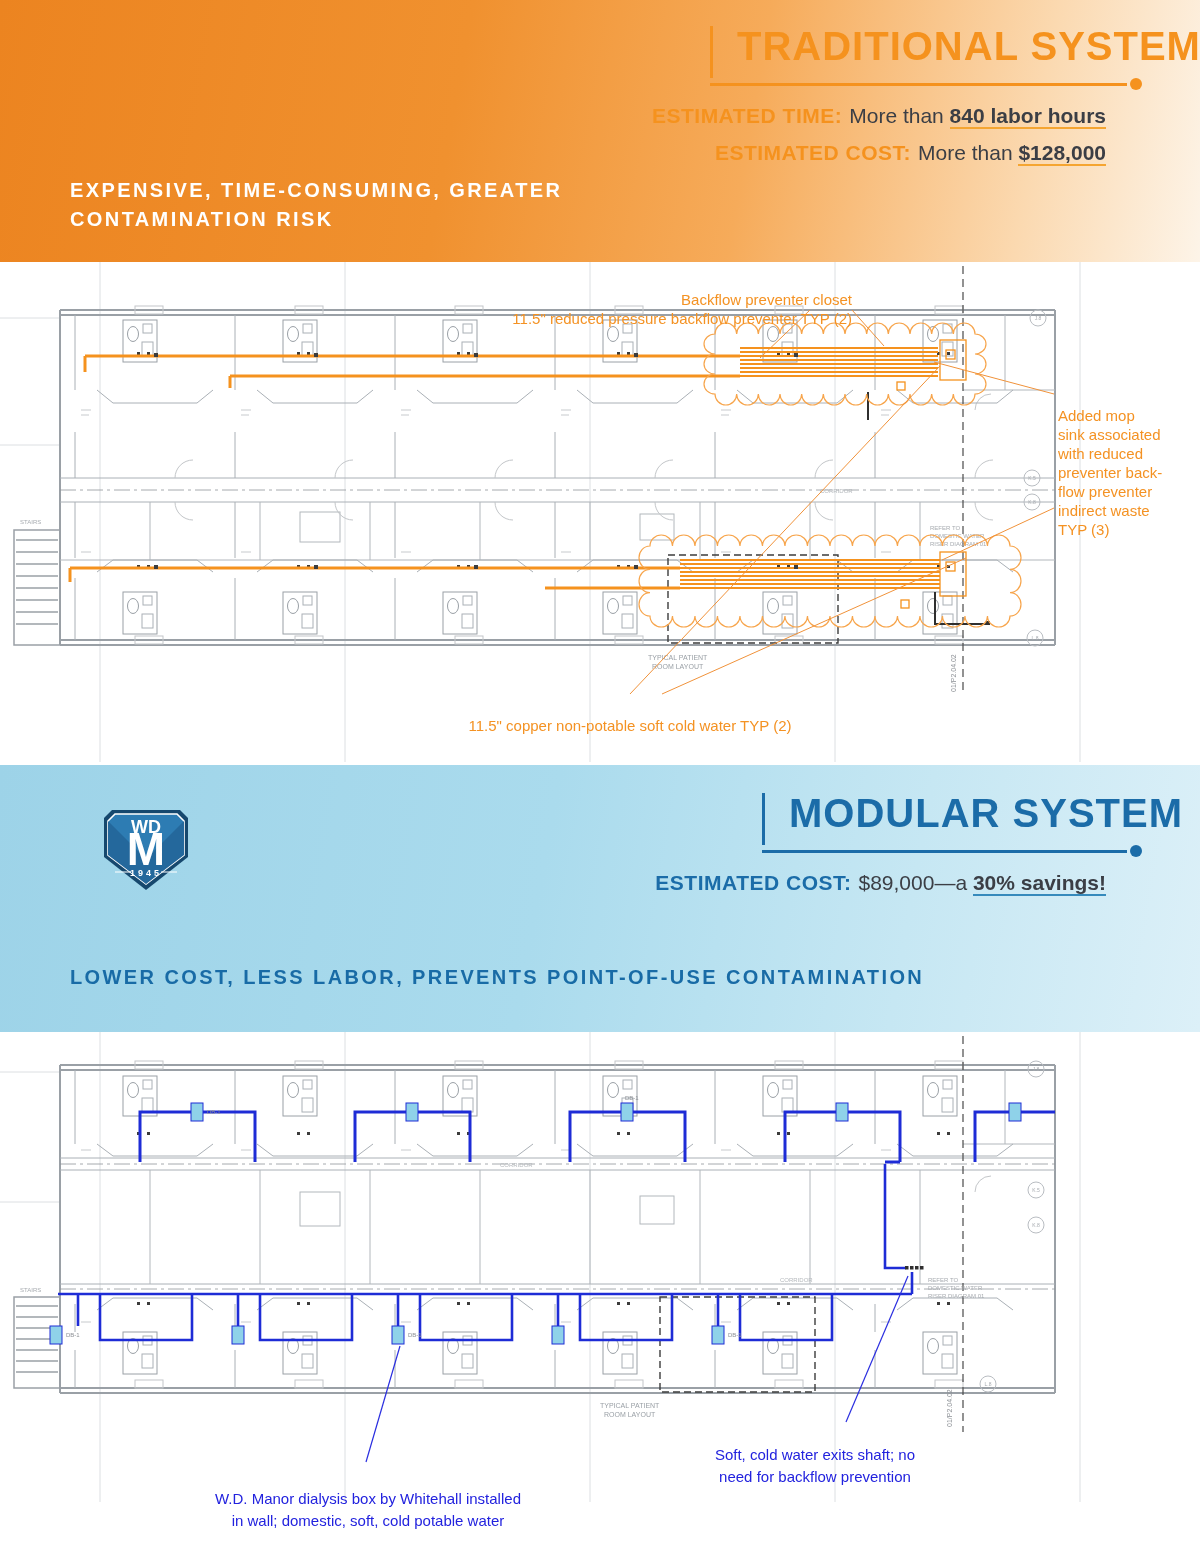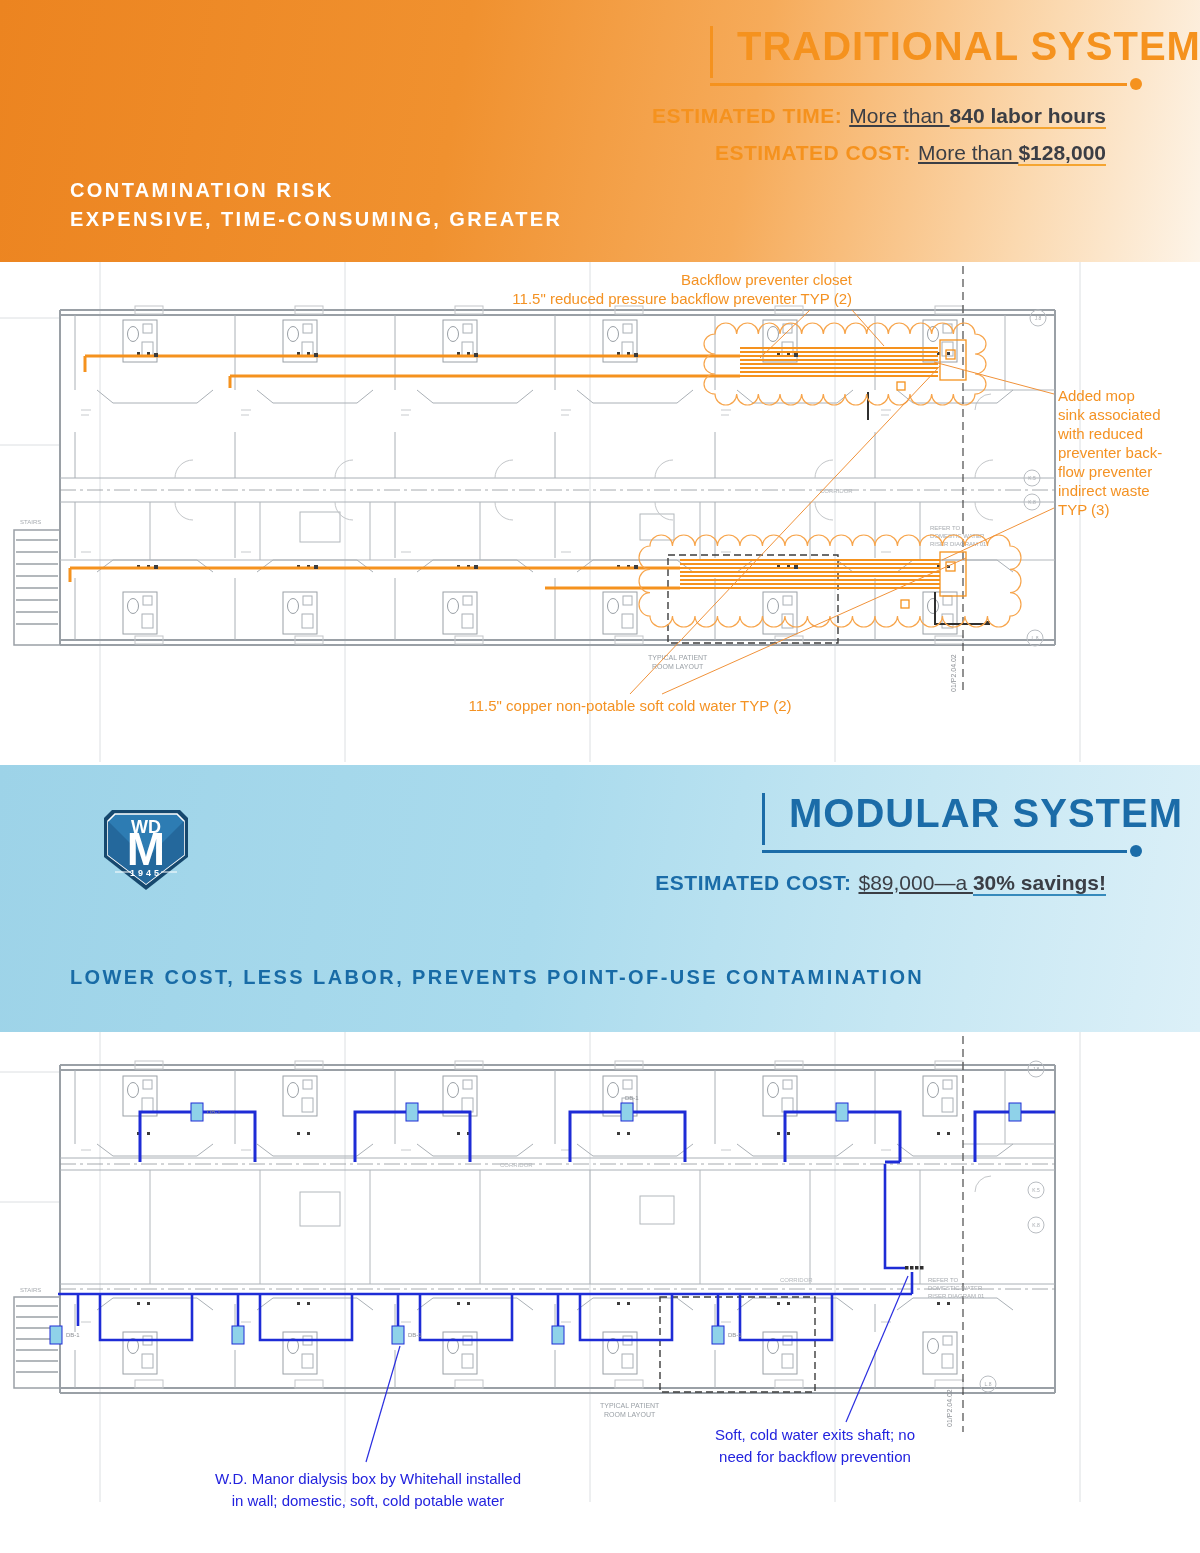--- a/index.html
+++ b/index.html
@@ -26,21 +26,21 @@
   .sys-head.m .rule-line,.sys-head.m .rule-dot{background:#1b6ca8;}
 
   
   .est-block{position:absolute;right:94px;text-align:right;}
   .est-block.t{top:104px;}
   .est-block.m{top:106px;}
   .est-line{margin-bottom:13px;font-size:21px;color:#3b3e45;white-space:nowrap;}
   .est-label{font-weight:700;letter-spacing:.5px;margin-right:7px;}
   .est-label.o{color:#f5921e;}
   .est-label.b{color:#1b6ca8;}
-  .est-plain{font-weight:400;text-decoration:underline;}
+  .est-plain{font-weight:400;}
   .est-strong{font-weight:700;padding-bottom:0;}
   .est-strong.o{border-bottom:2.5px solid #f5a531;}
   .est-strong.b{border-bottom:2.5px solid #368abc;}
 
   
   .tagline{position:absolute;left:70px;font-size:20px;font-weight:700;letter-spacing:2.4px;line-height:1.45;}
   .tagline.t{top:176px;color:#ffffff;}
   .tagline.m{top:198px;color:#186ba6;}
 
   
@@ -49,21 +49,21 @@
   .logo-name{font-size:40px;font-weight:700;color:#1d6ba8;line-height:1;}
   .logo-byline{font-size:16px;font-weight:700;color:#ffffff;margin:4px 0 0 6px;letter-spacing:.3px;}
 
   
   .plan{position:absolute;left:0;width:1200px;background:#fff;}
   .plan.t{top:262px;height:503px;}
   .plan.m{top:1032px;height:521px;}
   .plan svg{position:absolute;left:0;top:0;}
 
   
-  .ann{position:absolute;font-size:15px;line-height:19px;z-index:5;}
+  .ann{position:absolute;font-size:15px;line-height:19px;z-index:5;margin-top:20px;}
   .ann.orange{color:#f49223;}
   .ann.blue{color:#2222de;line-height:22px;}
   .ann .ln{white-space:nowrap;}
   .ann.right-align{text-align:right;}
   .ann.center{text-align:center;}
 </style>
 </head>
 <body>
 
 <div id="page">
@@ -76,22 +76,22 @@
       <div class="rule">
           <span class="rule-line"></span>
           <span class="rule-dot"></span>
         </div>
     </div>
     <div class="est-block t">
       <div class="est-line"><span class="est-label o">ESTIMATED TIME:</span><span class="est-plain">More than </span><span class="est-strong o">840 labor hours</span></div>
       <div class="est-line"><span class="est-label o">ESTIMATED COST:</span><span class="est-plain">More than </span><span class="est-strong o">$128,000</span></div>
     </div>
     <div class="tagline t">
+      <div>EXPENSIVE, TIME-CONSUMING, GREATER</div>
       <div>CONTAMINATION RISK</div>
-      <div>EXPENSIVE, TIME-CONSUMING, GREATER</div>
     </div>
   </div>
 
   <div class="plan t">
     <svg width="1200" height="503" viewBox="0 0 1200 503">
       <defs>
         <g id="t-top-mod" stroke="#aab0b6" fill="none" stroke-width="1">
           <line x1="0" y1="53" x2="0" y2="128"></line>
             <line x1="0" y1="170" x2="0" y2="216"></line>
           <rect x="48" y="58" width="34" height="42" stroke="#9aa0a6"></rect>

